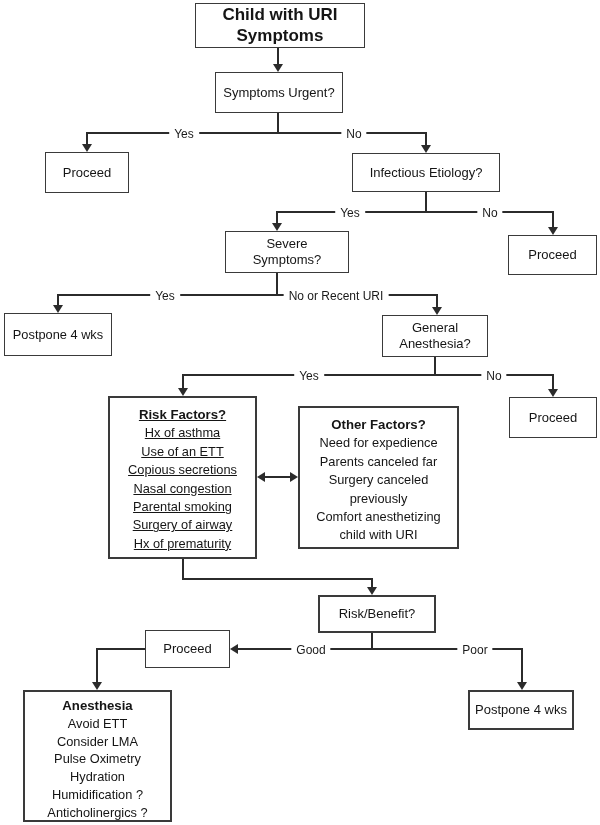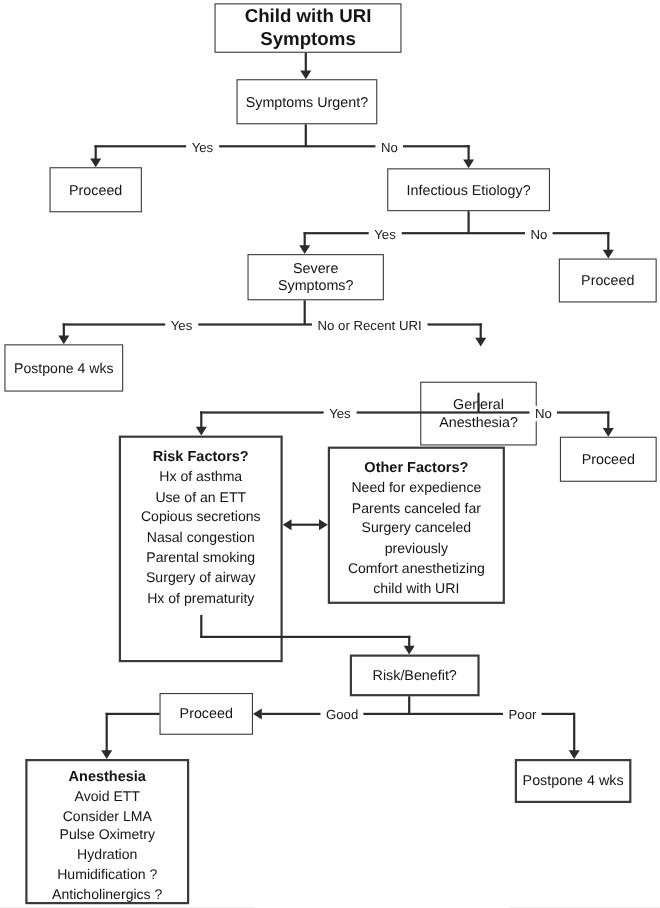--- a/index.html
+++ b/index.html
@@ -57,25 +57,25 @@
   </div>
 
   <div class="box" style="left:508px;top:235px;width:89px;height:40px;">
     <span>Proceed</span>
   </div>
 
   <div class="box" style="left:4px;top:313px;width:108px;height:43px;font-size:12.8px;">
     <span>Postpone 4 wks</span>
   </div>
 
-  <div class="box" style="left:382px;top:315px;width:106px;height:58px;padding:0 14px;margin-top:32px;">
+  <div class="box" style="left:382px;top:315px;width:106px;height:42px;padding:0 14px;">
     <span>General Anesthesia?</span>
   </div>
 
-  <div class="box list thick" style="left:108px;top:396px;width:149px;height:206px;">
+  <div class="box list thick" style="left:108px;top:396px;width:149px;height:163px;text-decoration:underline;">
     <div class="title">Risk Factors?</div>
     <div>Hx of asthma</div>
     <div>Use of an ETT</div>
     <div>Copious secretions</div>
     <div>Nasal congestion</div>
     <div>Parental smoking</div>
     <div>Surgery of airway</div>
     <div>Hx of prematurity</div>
   </div>
 

